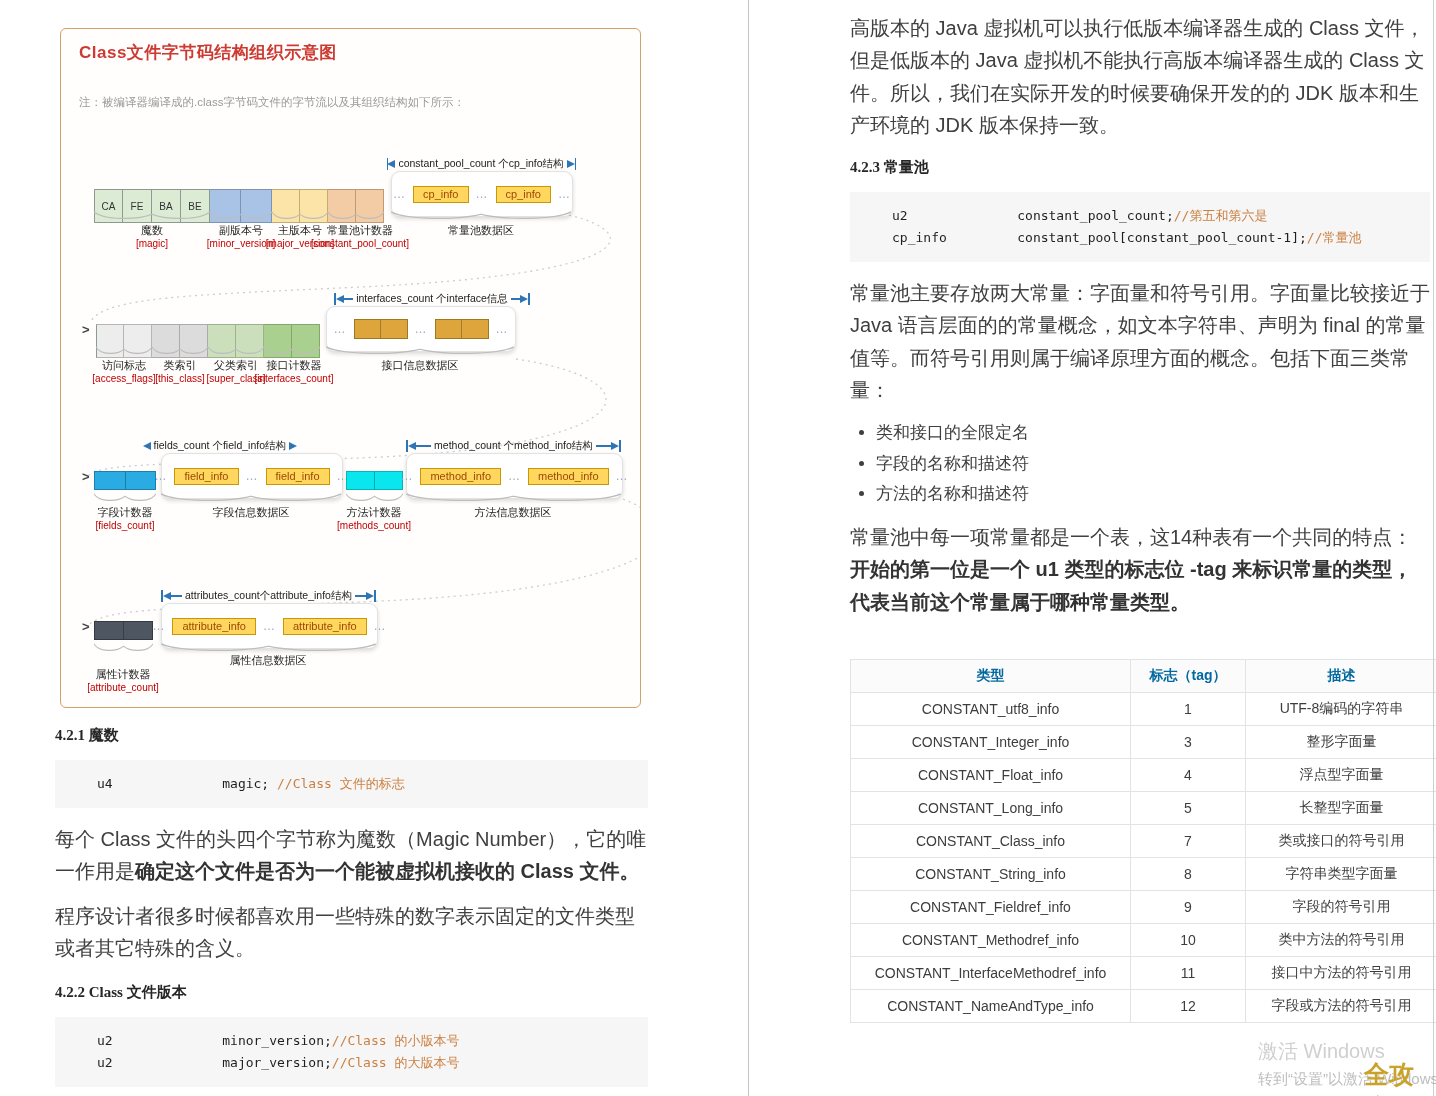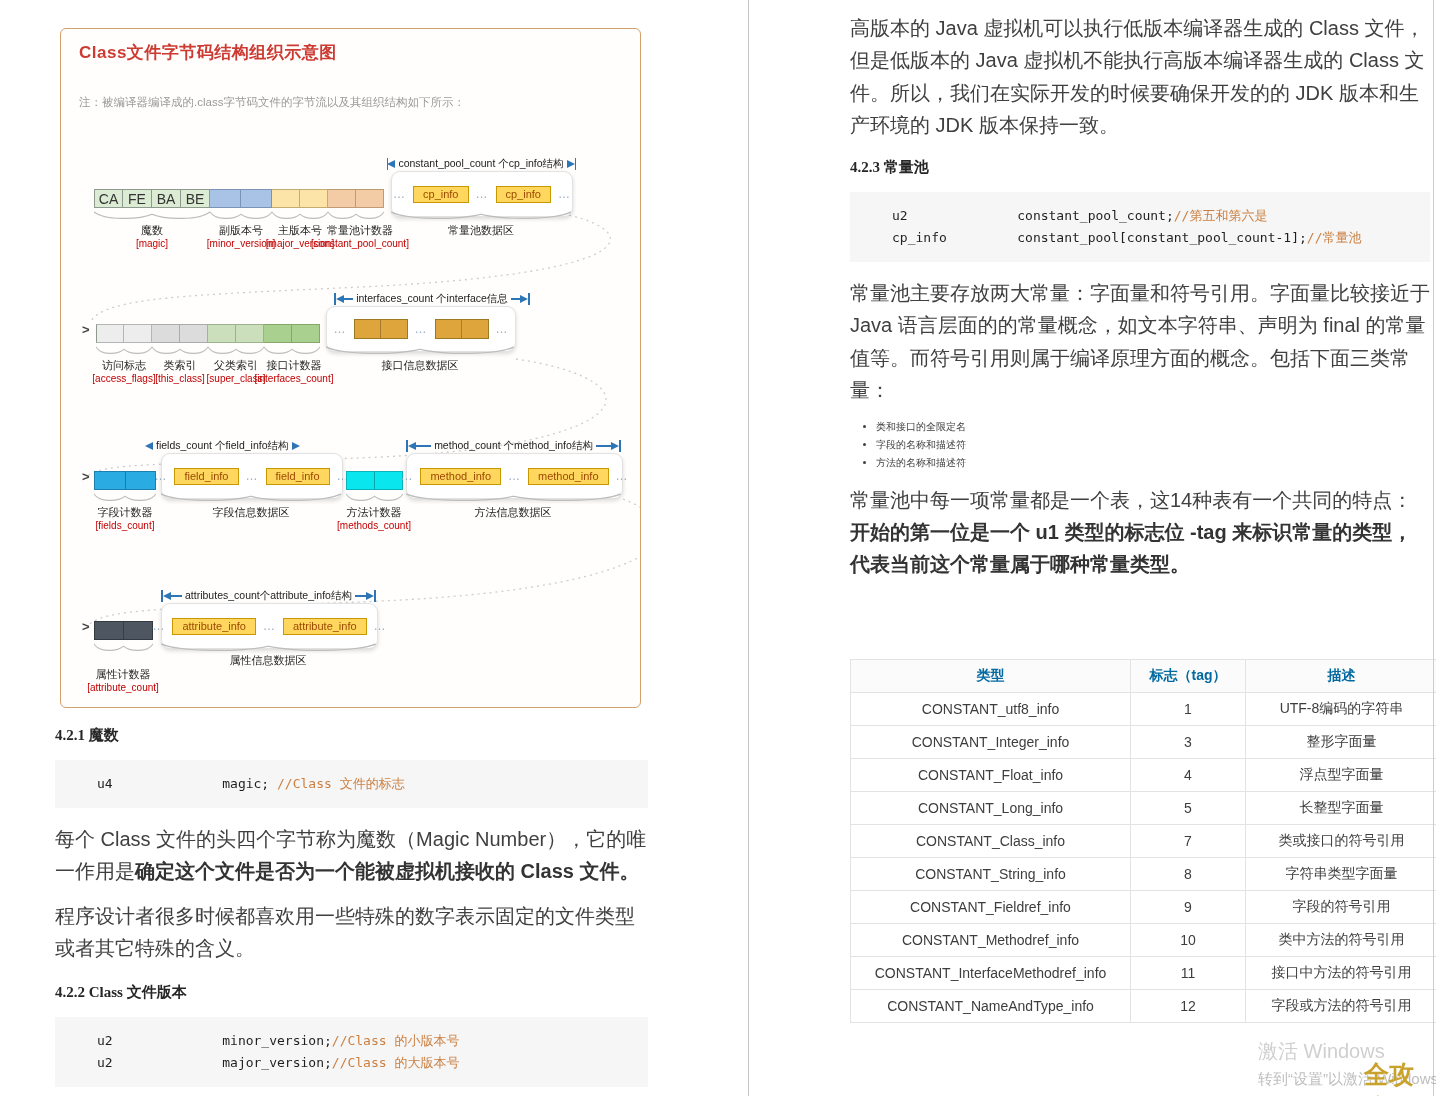--- a/index.html
+++ b/index.html
@@ -12,41 +12,41 @@
   .window-edge{position:absolute;left:1433px;top:0;width:1px;height:1096px;background:#cccccc;}
   .page-right{position:absolute;left:749px;top:0;width:687px;height:1096px;}
 
   
   .dbox{position:absolute;left:60px;top:28px;width:579px;height:678px;border:1px solid #d2a06a;border-radius:6px;background:#fffefd;}
   .dtitle{position:absolute;left:18px;top:12px;font-size:17px;font-weight:bold;color:#cc3a32;letter-spacing:.5px;}
   .dnote{position:absolute;left:18px;top:66px;font-size:11.5px;color:#9a9a9a;}
   .conn{position:absolute;left:0;top:0;width:100%;height:100%;pointer-events:none;}
 
   .cells{position:absolute;display:flex;}
-  .cl{height:19px;box-sizing:border-box;border:1px solid #8f9a8f;border-left:none;display:flex;align-items:center;justify-content:center;font-size:14px;color:#333;}
+  .cl{height:34px;box-sizing:border-box;border:1px solid #8f9a8f;border-left:none;display:flex;align-items:center;justify-content:center;font-size:10px;color:#333;}
   .cells .cl:first-child{border-left:1px solid #8f9a8f;}
   .g{background:#dcebd3;}  .bl{background:#a9c3e6;border-color:#7d93b5;}
   .y{background:#fce4a8;border-color:#c3ab72;}  .t{background:#f3cba4;border-color:#bf9a76;}
   .gy1{background:#ededed;border-color:#b5b5b5;} .gy2{background:#dcdcdc;border-color:#ababab;}
   .gn1{background:#cbdfbd;border-color:#9cb48c;} .gn2{background:#a9d08e;border-color:#83a86a;}
   .w29{width:29px;} .w31{width:31px;} .w28{width:28px;}
 
   .blk{position:absolute;height:19px;box-sizing:border-box;display:flex;border:1px solid #555;}
   .blk .half{flex:1;} .blk .sep{width:1px;background:rgba(0,0,0,.28);}
   .fieldsc{background:#2aace2;border-color:#1d7fae;}
   .methodsc{background:#0ae6ee;border-color:#09b3ba;}
   .attrc{background:#4d5661;border-color:#333a42;}
 
   .card{position:absolute;background:#fff;border:1px solid #e2e2e2;border-radius:9px;box-shadow:0 2px 4px rgba(0,0,0,.14);display:flex;align-items:center;justify-content:center;gap:7px;}
   .dots{color:#93a9c4;font-size:12px;letter-spacing:1px;}
   .chip{background:#ffd75f;border:1px solid #c99700;color:#9c4a00;font-size:11px;padding:1.5px 9px;white-space:nowrap;}
   .iblk{width:52px;height:18px;background:#dfa53d;border:1px solid #9d7a20;display:flex;}
   .iblk .half{flex:1;} .iblk .sep{width:1px;background:rgba(0,0,0,.25);}
 
-  .marrow{position:absolute;display:flex;align-items:center;height:14px;}
+  .marrow{position:absolute;display:flex;align-items:center;height:14px;justify-content:flex-end;}
   .marrow .tick{width:2px;height:12px;background:#2e75b6;}
   .marrow .ah{width:0;height:0;border-top:4px solid transparent;border-bottom:4px solid transparent;}
   .marrow .ah.l{border-right:8px solid #2e75b6;}
   .marrow .ah.r{border-left:8px solid #2e75b6;}
   .marrow .shaft{flex:1;height:0;border-top:2px solid #2e75b6;}
   .marrow .albl{font-size:10.5px;color:#222;padding:0 3px;white-space:nowrap;}
 
   .brace{position:absolute;height:10px;}
   .brace svg{width:100%;height:100%;display:block;}
 
@@ -60,21 +60,21 @@
   .right-text{position:absolute;left:101px;top:12px;width:580px;}
   h4.sec{font-size:15px;font-weight:bold;color:#262626;margin:18px 0 10px 0;font-family:Liberation Serif, serif;}
   .right-text h4.sec{margin-top:16px;}
   .left-text h4.sec:first-child{margin-top:14px;}
   p.body{font-size:20px;line-height:1.62;color:#404040;margin:12px 0;}
   p.body b{color:#333;}
   .codeblock{background:#f6f6f6;margin:15px 0;padding:13px 16px 13px 42px;font-family:"DejaVu Sans Mono","Liberation Mono",monospace;font-size:13px;line-height:1.7;color:#1f1f1f;}
   .codeline{white-space:pre;}
   .cmt{color:#cb8043;}
   ul.blist{margin:10px 0;padding-left:26px;}
-  ul.blist li{font-size:10px;color:#404040;line-height:1.78;}
+  ul.blist li{font-size:17px;color:#404040;line-height:1.78;}
 
   
   table.ctable{position:absolute;left:101px;top:659px;width:587px;border-collapse:collapse;table-layout:fixed;}
   table.ctable th,table.ctable td{border:1px solid #e3e3e3;padding:7px 6px;font-size:14px;color:#3d3d3d;text-align:center;height:18px;}
   table.ctable th{background:#fbfbfb;font-weight:bold;color:#0369a1;}
   table.ctable col.c1{width:280px;} table.ctable col.c2{width:115px;} table.ctable col.c3{width:192px;}
 
   
   .wm1{position:absolute;left:509px;top:1038px;font-size:20px;color:rgba(140,140,140,.42);z-index:5;}
   .wm2{position:absolute;left:509px;top:1070px;font-size:15px;color:rgba(135,135,135,.55);z-index:5;white-space:nowrap;}

